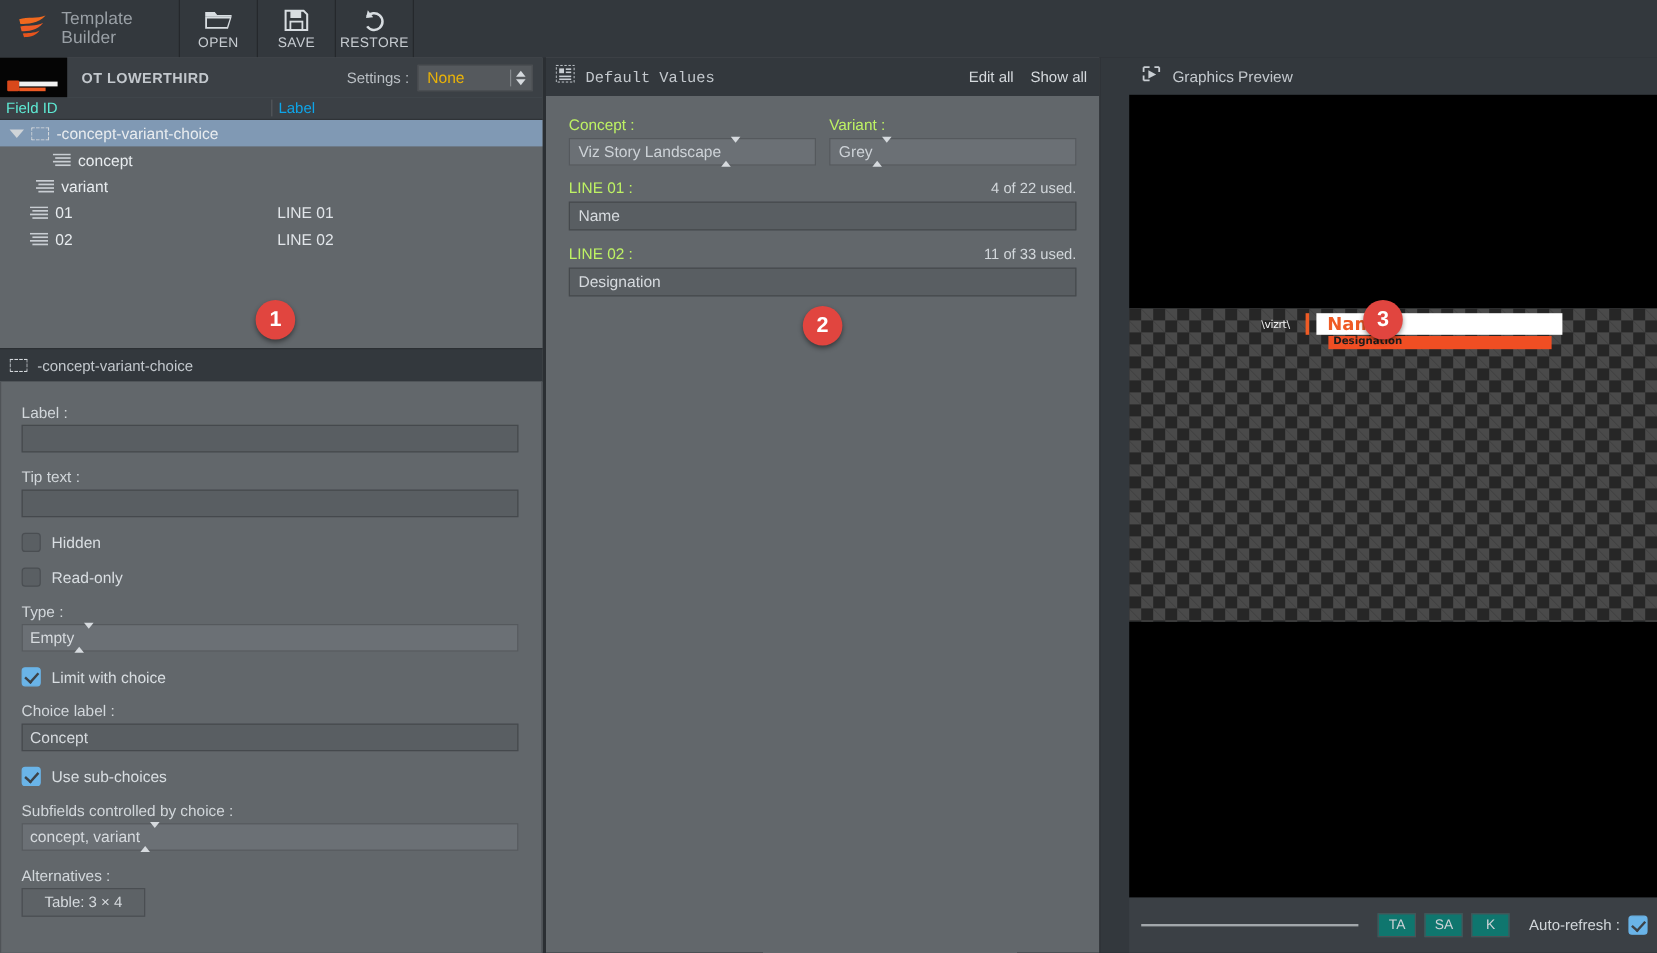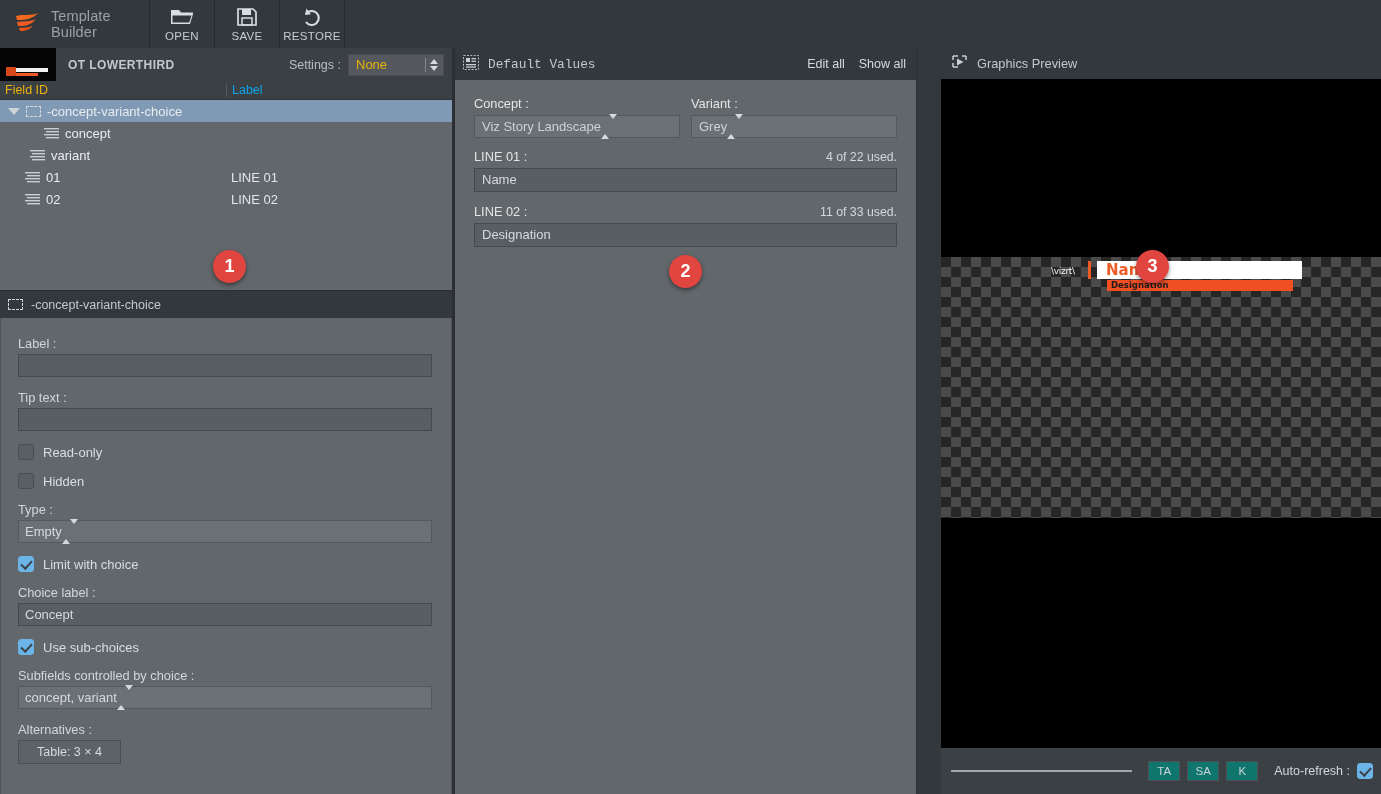--- a/index.html
+++ b/index.html
@@ -76,21 +76,21 @@
     position: absolute; right: 17px; top: 3px; bottom: 3px; width: 1px; background: #83878b;
   }
   .arrow-up { width: 0; height: 0; border-left: 4px solid transparent; border-right: 4px solid transparent; border-bottom: 5px solid #d6dade; }
   .arrow-dn { width: 0; height: 0; border-left: 4px solid transparent; border-right: 4px solid transparent; border-top: 5px solid #d6dade; }
 
   
   .tree-head {
     height: 19px; background: #3b4045; display: flex; align-items: center;
     border-bottom: 1px solid #2f3337;
   }
-  .tree-head .col1 { width: 226px; padding-left: 5px; color: #eab308; font-size: 12.5px; }
+  .tree-head .col1 { width: 226px; padding-left: 5px; color: #5eead4; font-size: 12.5px; }
   .tree-head .col2 { padding-left: 5px; color: #0ea5e9; font-size: 12.5px; border-left: 1px solid #55595d;}
   .tree {
     background: #62676b; height: 190px; position: relative;
   }
   .trow { height: 22px; display: flex; align-items: center; cursor: pointer; }
   .trow.sel-row { background: #8099b4; }
   .trow .c1 { width: 226px; display: flex; align-items: center; gap: 6px; }
   .trow .c2 { color: #e2e6ea; font-size: 13px; padding-left: 5px; }
   .trow .lbl { color: #e8ecef; font-size: 13px; }
   .twisty { width: 0; height: 0; border-left: 6px solid transparent; border-right: 6px solid transparent; border-top: 7px solid #cfd4d8; margin-left: 8px; }
@@ -144,21 +144,21 @@
   .mid-header {
     height: 32px; background: #33383d; display: flex; align-items: center; gap: 9px;
     padding: 0 10px 0 8px;
   }
   .mid-header-title { color: #c3c8cd; font-size: 12.8px; font-family: Liberation Mono, monospace; }
   .mid-actions { margin-left: auto; display: flex; gap: 14px; }
   .mid-action { color: #d6dade; font-size: 12.5px; cursor: pointer; }
   .mid-body { padding: 16px 19px 0 19px; }
   .row2 { display: flex; gap: 11px; margin-bottom: 11px; }
   .row2 > div { flex: 1; }
-  .mlabel { color: #e5e5e5; font-size: 12.8px; margin-bottom: 4px; }
+  .mlabel { color: #bef264; font-size: 12.8px; margin-bottom: 4px; }
   .mrowlabel { display: flex; justify-content: space-between; align-items: center; margin-bottom: 4px;}
   .mused { color: #d2d7db; font-size: 12.3px; }
   .mselect {
     height: 23px; background: #6b7075; border: 1px solid #55595d; position: relative;
     color: #cdd2d7; font-size: 13px; line-height: 21px; padding: 0 28px 0 7px; cursor: pointer;
   }
   .mtext {
     height: 24px; background: #595e62; border: 1px solid #45494d;
     color: #d6dade; font-size: 13px; line-height: 22px; padding: 0 7px; margin-bottom: 12px;
   }
@@ -383,26 +383,26 @@
 
     <div class="ld-body">
       <div class="flabel">Label :</div>
       <div class="finput"></div>
 
       <div class="flabel">Tip text :</div>
       <div class="finput"></div>
 
       <div class="chkrow">
         <span class="chk"></span>
-        <span class="chk-label">Read-only</span>
+        <span class="chk-label">Hidden</span>
       </div>
 
       <div class="chkrow">
         <span class="chk"></span>
-        <span class="chk-label">Hidden</span>
+        <span class="chk-label">Read-only</span>
       </div>
 
       <div class="flabel">Type :</div>
       <div class="fselect">
         <span>Empty</span>
         <span class="sepbar"></span>
         <span class="spin"><i class="arrow-up"></i><i class="arrow-dn"></i></span>
       </div>
 
       <div class="chkrow">

